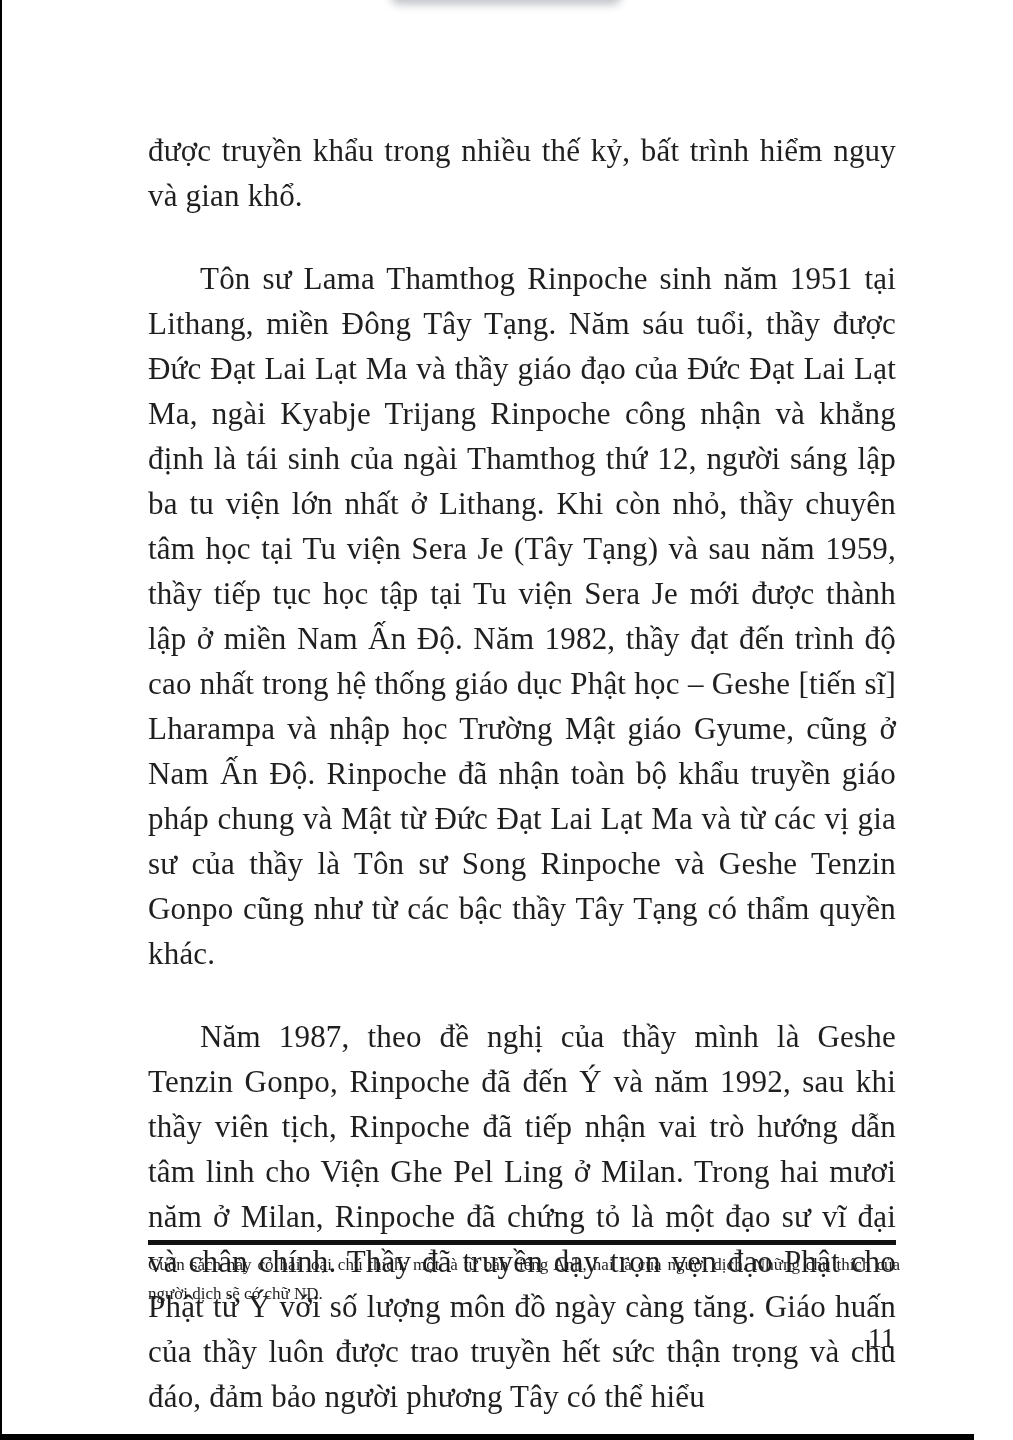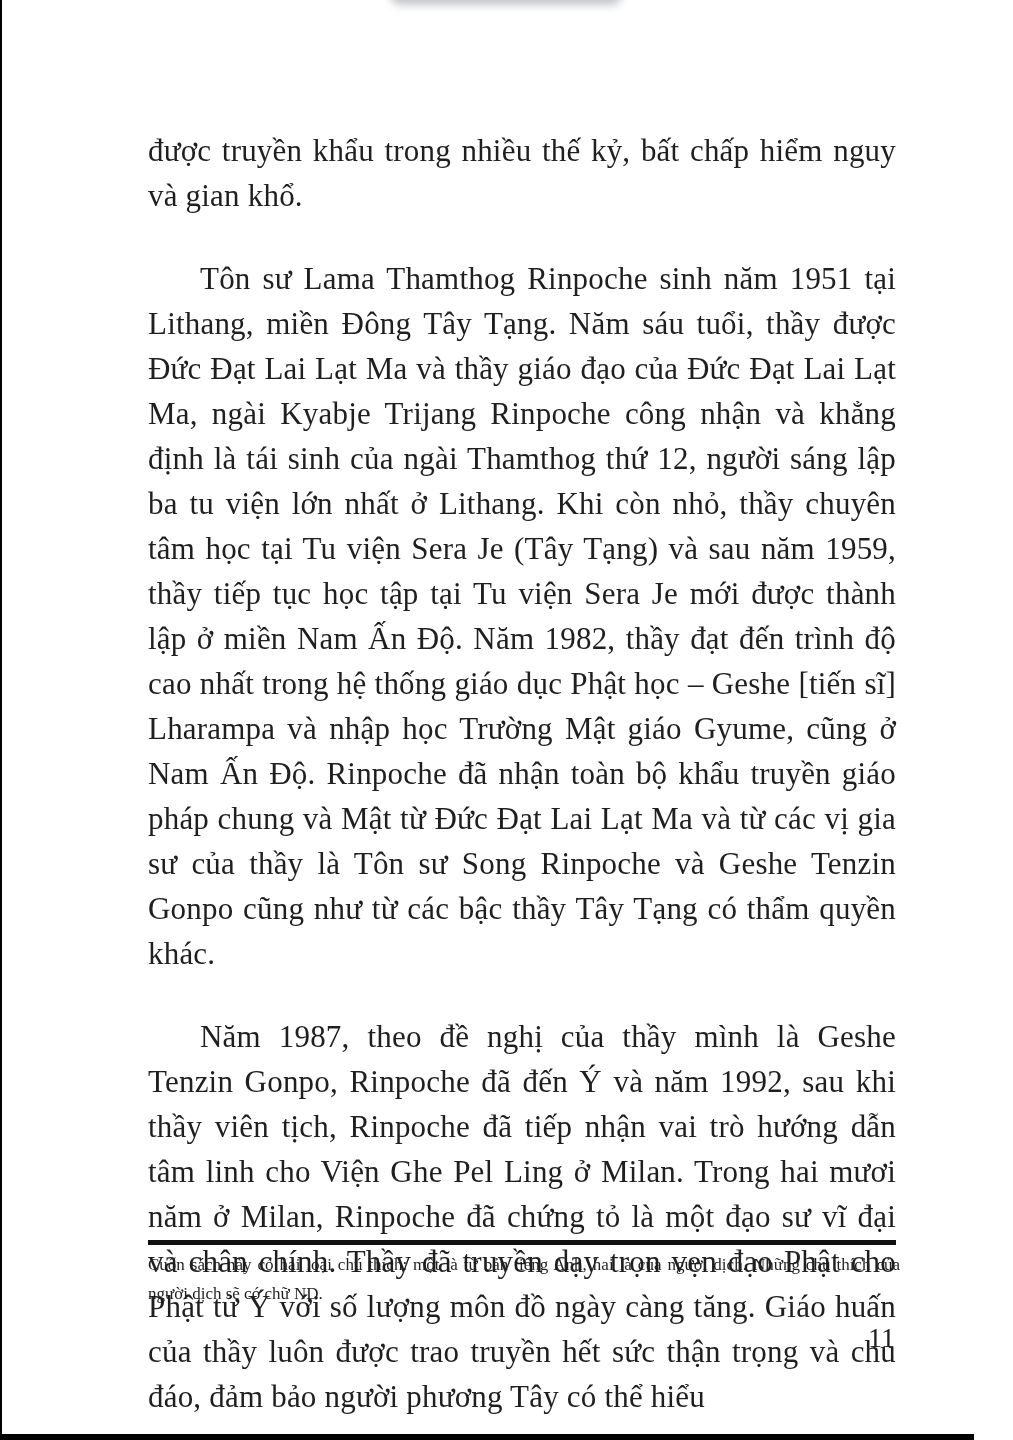--- a/index.html
+++ b/index.html
@@ -95,21 +95,21 @@
 </head>
 <body>
 
 <div class="page">
 
   <div class="top-artifact"></div>
   <div class="left-edge"></div>
   <div class="bottom-edge"></div>
 
   <div class="text-block">
-    <p>được truyền khẩu trong nhiều thế kỷ, bất chấp hiểm nguy và gian khổ.</p>
+    <p>được truyền khẩu trong nhiều thế kỷ, bất trình hiểm nguy và gian khổ.</p>
     <p class="indent">Tôn sư Lama Thamthog Rinpoche sinh năm 1951 tại Lithang, miền Đông Tây Tạng. Năm sáu tuổi, thầy được Đức Đạt Lai Lạt Ma và thầy giáo đạo của Đức Đạt Lai Lạt Ma, ngài Kyabje Trijang Rinpoche công nhận và khẳng định là tái sinh của ngài Thamthog thứ 12, người sáng lập ba tu viện lớn nhất ở Lithang. Khi còn nhỏ, thầy chuyên tâm học tại Tu viện Sera Je (Tây Tạng) và sau năm 1959, thầy tiếp tục học tập tại Tu viện Sera Je mới được thành lập ở miền Nam Ấn Độ. Năm 1982, thầy đạt đến trình độ cao nhất trong hệ thống giáo dục Phật học – Geshe [tiến sĩ] Lharampa và nhập học Trường Mật giáo Gyume, cũng ở Nam Ấn Độ. Rinpoche đã nhận toàn bộ khẩu truyền giáo pháp chung và Mật từ Đức Đạt Lai Lạt Ma và từ các vị gia sư của thầy là Tôn sư Song Rinpoche và Geshe Tenzin Gonpo cũng như từ các bậc thầy Tây Tạng có thẩm quyền khác.</p>
     <p class="indent">Năm 1987, theo đề nghị của thầy mình là Geshe Tenzin Gonpo, Rinpoche đã đến Ý và năm 1992, sau khi thầy viên tịch, Rinpoche đã tiếp nhận vai trò hướng dẫn tâm linh cho Viện Ghe Pel Ling ở Milan. Trong hai mươi năm ở Milan, Rinpoche đã chứng tỏ là một đạo sư vĩ đại và chân chính. Thầy đã truyền dạy trọn vẹn đạo Phật cho Phật tử Ý với số lượng môn đồ ngày càng tăng. Giáo huấn của thầy luôn được trao truyền hết sức thận trọng và chu đáo, đảm bảo người phương Tây có thể hiểu</p>
   </div>
 
   <div class="footnote-rule"></div>
 
   <div class="footnote">Cuốn sách này có hai loại chú thích: một là từ bản tiếng Anh, hai là của người dịch. Những chú thích của người dịch sẽ có chữ ND.</div>
 
   <div class="page-number">11</div>
 

